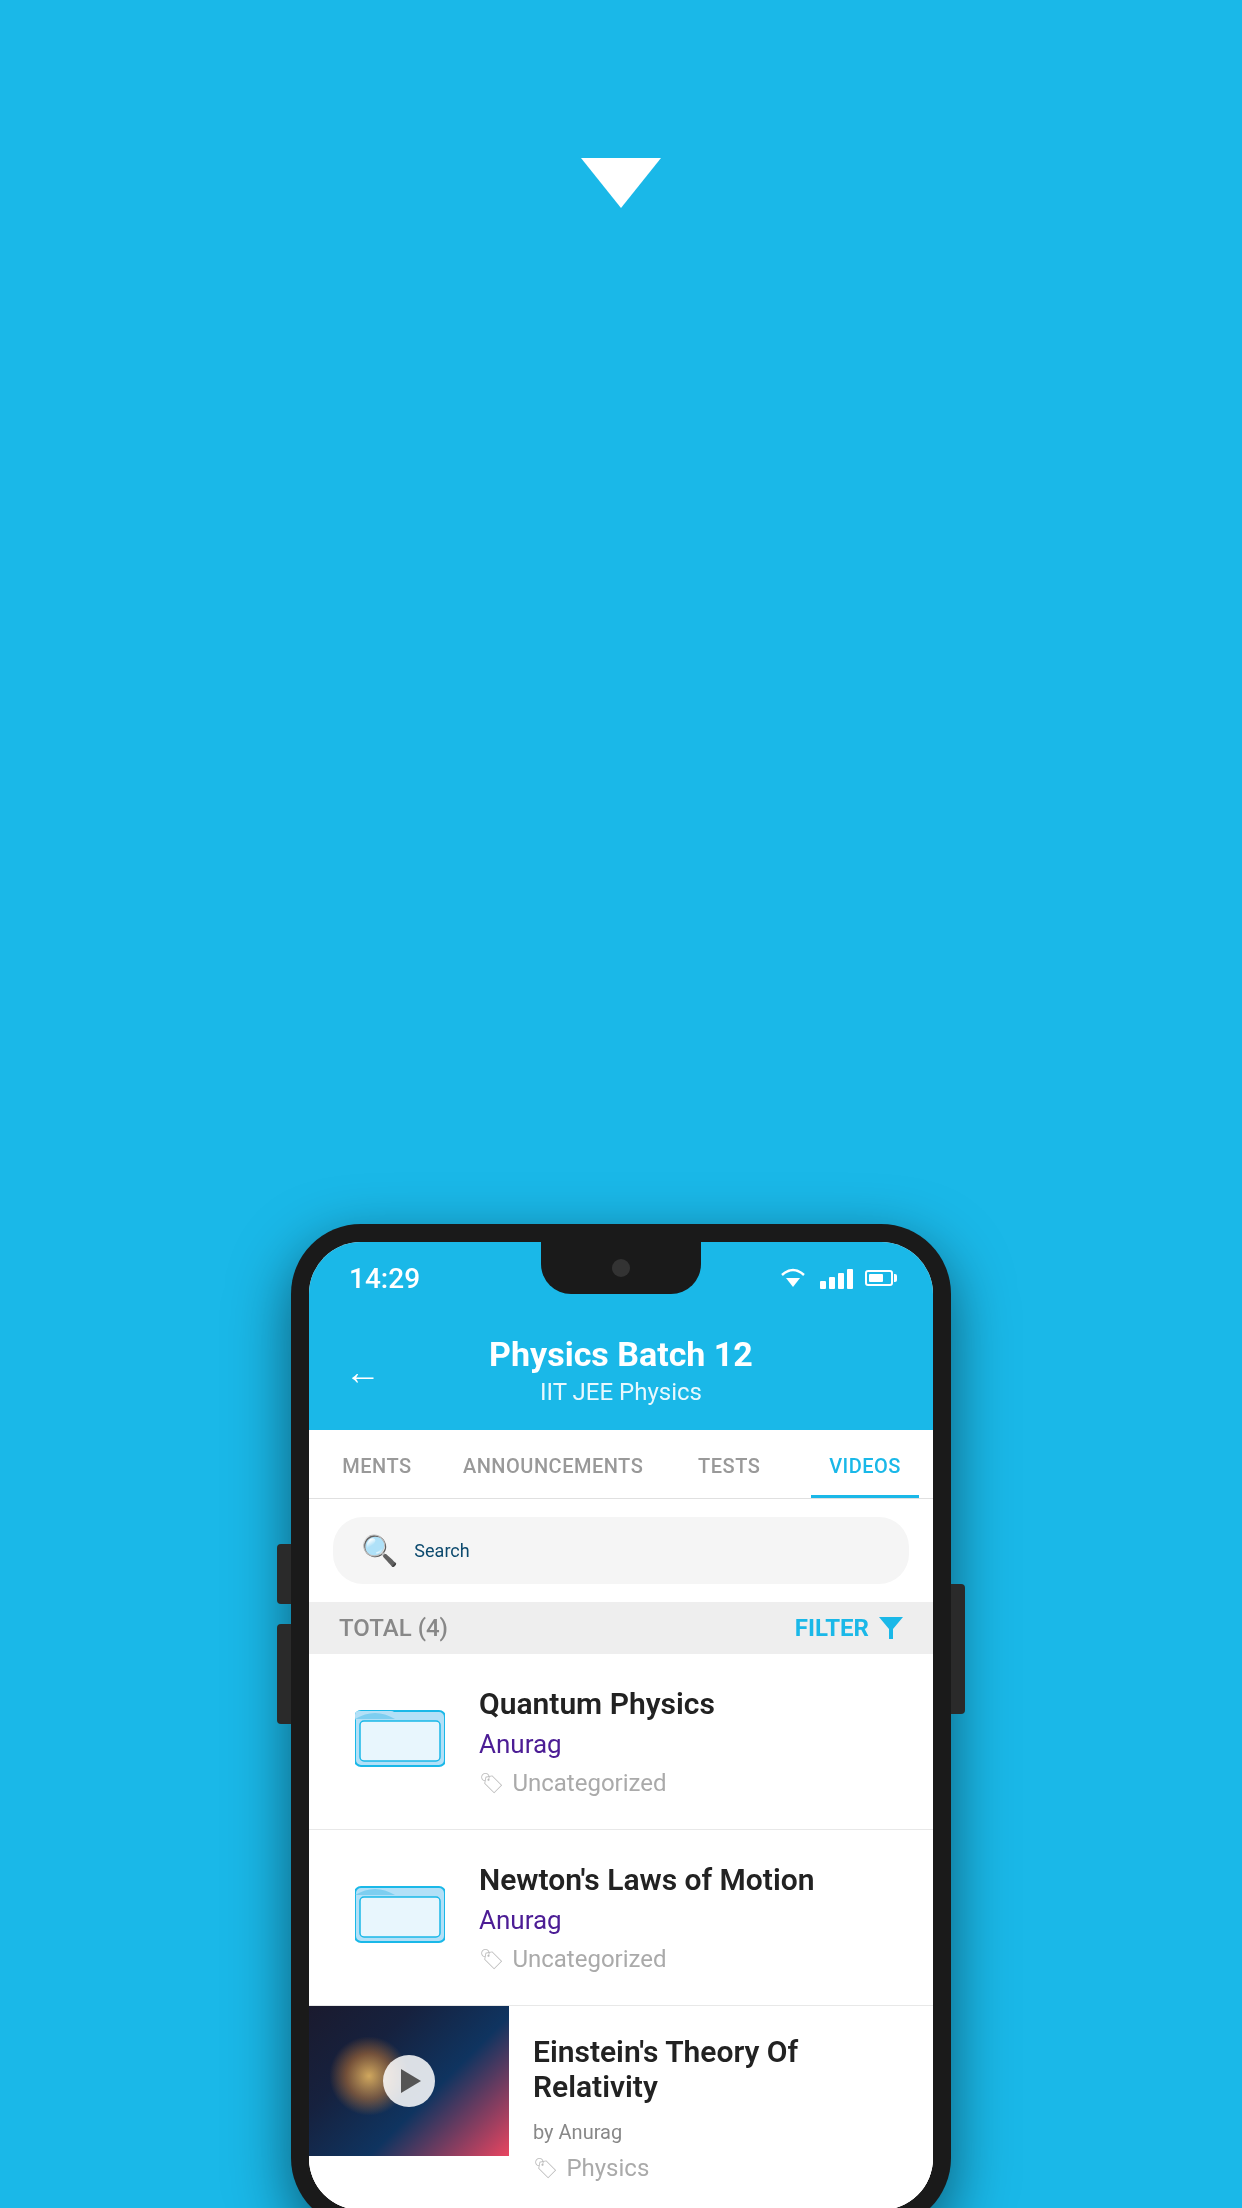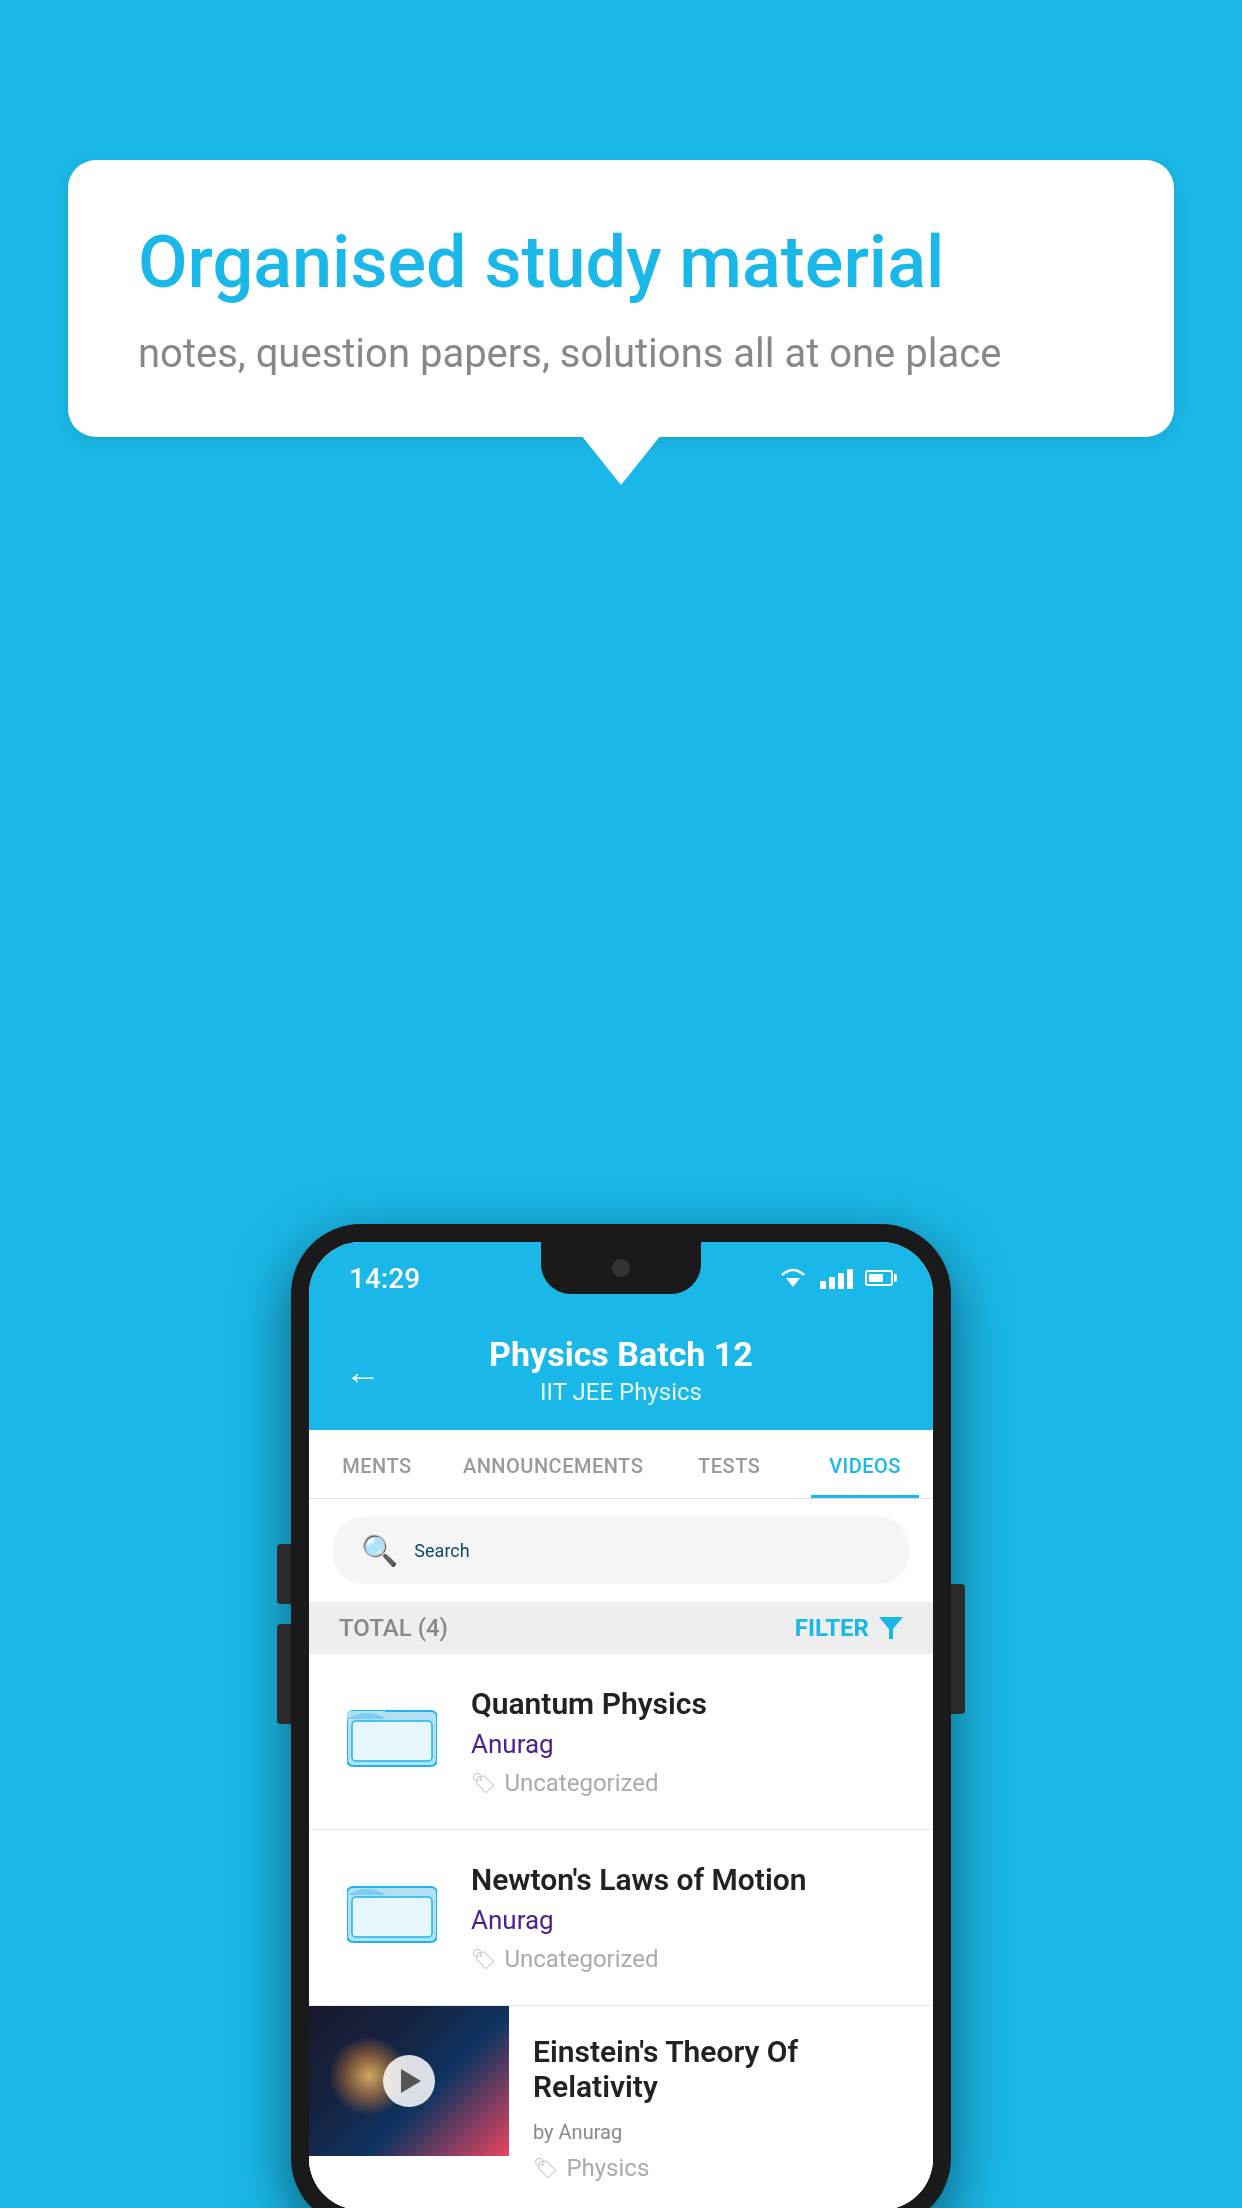--- a/index.html
+++ b/index.html
@@ -272,21 +272,21 @@
     }
 
     
     .video-list {
       background: white;
     }
 
     .video-item {
       display: flex;
       align-items: flex-start;
-      padding: 32px 28px;
+      padding: 32px 36px;
       border-bottom: 1px solid #e8e8e8;
       gap: 24px;
     }
 
     .video-thumb {
       width: 110px;
       flex-shrink: 0;
       display: flex;
       align-items: center;
       justify-content: center;
@@ -448,24 +448,20 @@
       background: white;
       height: 100%;
       width: 70%;
       border-radius: 1px;
     }
   </style>
 </head>
 <body>
 
 <div class="speech-bubble-wrapper">
-  <div class="speech-bubble">
-    <div class="speech-bubble-title">Organised study material</div>
-    <div class="speech-bubble-subtitle">notes, question papers, solutions all at one place</div>
-  </div>
   <div class="speech-bubble-arrow"></div>
 </div>
 
 <div class="phone-wrapper">
   <div class="phone-outer">
 
     <div class="phone-side-btn-left"></div>
     <div class="phone-side-btn-left2"></div>
     <div class="phone-side-btn-right"></div>
 

